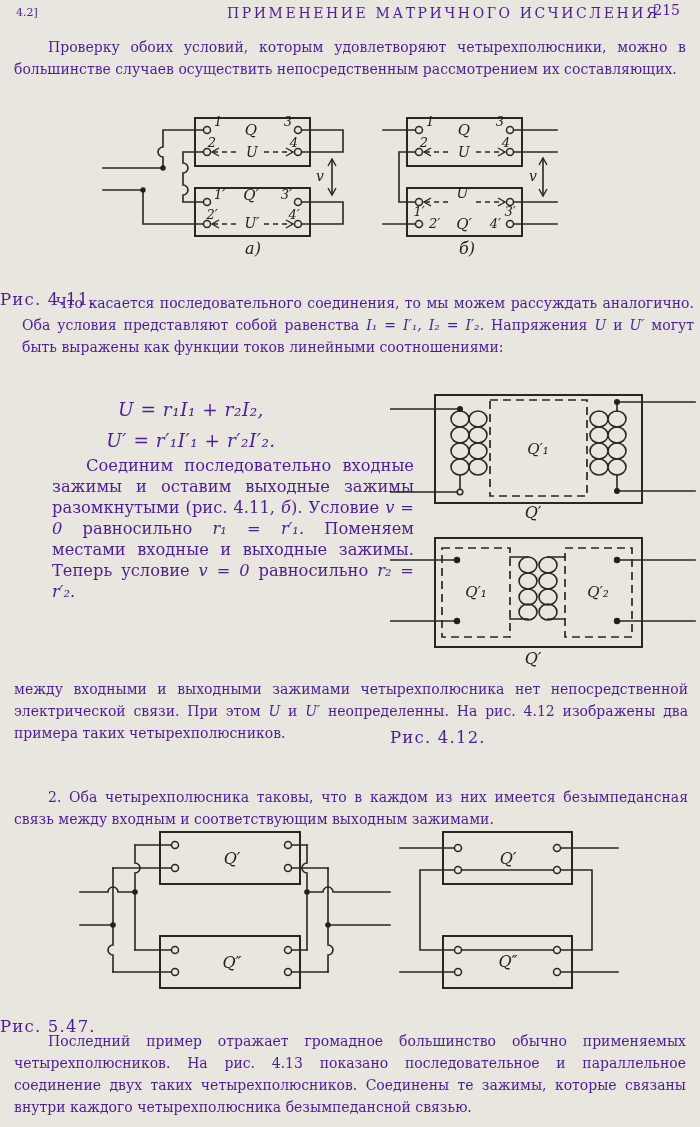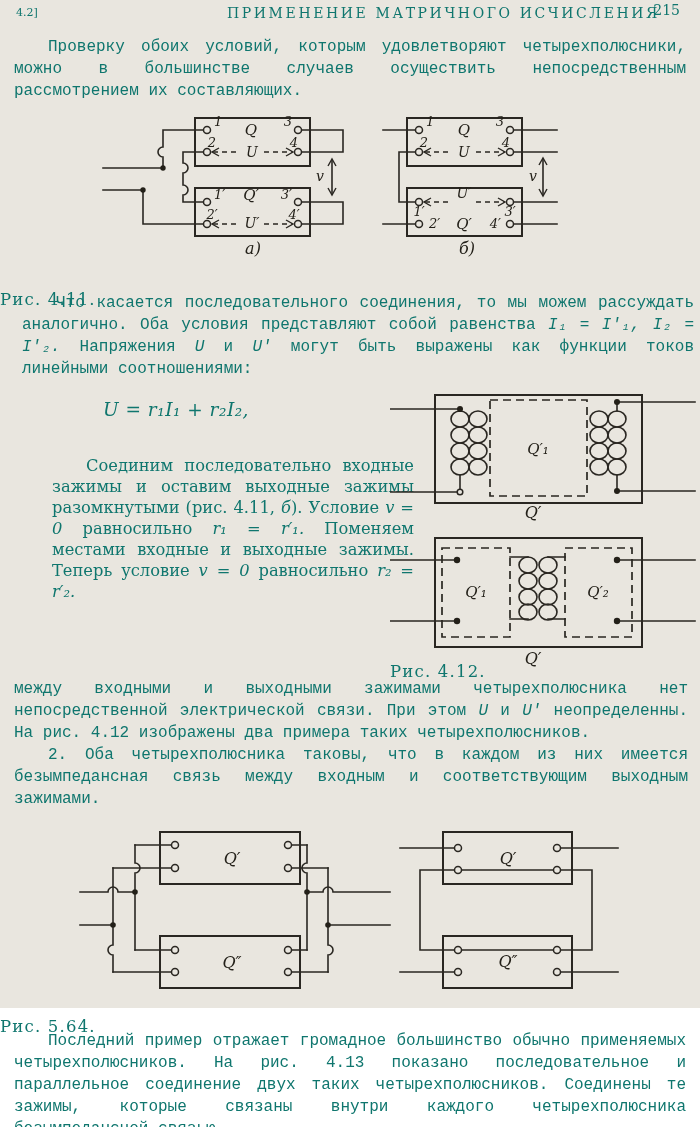--- a/index.html
+++ b/index.html
@@ -1,40 +1,40 @@
 <!DOCTYPE html>
 <html><head>
 <meta charset="utf-8">
 <style>
   html,body{margin:0;padding:0;}
   body{width:700px;height:1127px;overflow:hidden;}
   .page{
-    position:relative;width:700px;height:1008px;
-    background:#e9e6df;color:#0f766e;
+    position:relative;width:700px;height:1127px;
+    background:#e9e6df;color:#4c1d95;
     font-family:"DejaVu Serif","Liberation Serif",serif;
     -webkit-font-smoothing:antialiased;
   }
   .abs{position:absolute;}
   .hdr-sec{top:6px;left:16px;font-size:11px;}
   .hdr-title{top:5px;left:0;width:660px;text-align:right;font-size:14px;letter-spacing:2.6px;font-weight:500;}
   .hdr-page{top:2px;right:20px;font-size:14px;}
-  .body-text{font-size:16px;line-height:22px;text-align:justify;hyphens:none;font-family:Liberation Mono, monospace;}
+  .body-text{font-size:14px;line-height:22px;text-align:justify;hyphens:none;}
   .indent{text-indent:34px;}
   .p1{top:36px;left:14px;width:672px;}
   .p2{top:292px;left:14px;width:672px;margin-left:8px;}
-  .formulas{top:394px;left:0;width:352px;text-align:center;font-size:18.5px;line-height:31px;font-style:italic;letter-spacing:.5px;}
+  .formulas{top:394px;left:15px;width:352px;text-align:center;font-size:18.5px;line-height:31px;font-style:italic;letter-spacing:.5px;}
   .leftcol{top:455px;left:14px;width:362px;font-size:16.3px;line-height:21px;text-align:justify;margin-left:38px;}
   .leftcol p{margin:0;text-indent:34px;}
   .cont{top:678px;left:14px;width:674px;}
   .cont p{margin:0;}
-  .cont p.ind{text-indent:34px;}
+  .cont p.ind{text-indent:34px;margin-top:42px;}
   .p4{top:1030px;left:14px;width:672px;}
   .caption{font-size:16.5px;letter-spacing:1.2px;text-align:left;margin-top:24px;}
   .cap411{top:266px;left:0;width:690px;}
-  .cap412{top:638px;left:390px;width:300px;}
+  .cap412{top:704px;left:390px;width:300px;}
   .cap413{top:993px;left:0;width:690px;}
   .m{font-style:italic;}
   svg text{font-family:"DejaVu Serif","Liberation Serif",serif;font-style:italic;fill:#232019;}
   svg .wire{stroke:#2a2722;stroke-width:1.6;fill:none;stroke-linecap:square;}
   svg .box{stroke:#2a2722;stroke-width:2;fill:none;}
   svg .dashbox{stroke:#2a2722;stroke-width:1.7;fill:none;stroke-dasharray:8 5;}
   svg .dash{stroke:#2a2722;stroke-width:1.4;fill:none;stroke-dasharray:5 4;}
   svg .term{stroke:#2a2722;stroke-width:1.5;fill:#e9e6df;}
   svg .dot{fill:#232019;stroke:none;}
   svg .ah{stroke:#2a2722;stroke-width:1.4;fill:none;}
@@ -143,20 +143,21 @@
       <text x="369" y="123" font-size="15" text-anchor="middle">Q′</text>
       <text x="372" y="148" font-size="16" text-anchor="middle">б)</text>
     </g>
   </svg>
   <div class="abs caption cap411">Рис. 4.11.</div>
 
   <div class="abs body-text indent p2"><span>Что касается последовательного соединения, то мы можем рассуждать аналогично. Оба условия представляют собой равенства </span><span class="m">I₁ = I′₁,  I₂ = I′₂.</span><span> Напряжения </span><span class="m">U</span><span> и </span><span class="m">U′</span><span> могут быть выражены как функции токов линейными соотношениями:</span></div>
 
   <div class="abs formulas">
     <div>U = r₁I₁ + r₂I₂,</div>
+    <div>U′ = r′₁I′₁ + r′₂I′₂.</div>
   </div>
 
   <div class="abs leftcol">
     <p><span>Соединим последовательно входные зажимы и оставим выходные зажимы разомкнутыми (рис. 4.11, </span><span class="m">б</span><span>). Условие </span><span class="m">v = 0</span><span> равносильно </span><span class="m">r₁ = r′₁.</span><span> Поменяем местами входные и выходные зажимы. Теперь условие </span><span class="m">v = 0</span><span> равносильно </span><span class="m">r₂ = r′₂.</span></p>
   </div>
 
   <svg class="abs" style="top:388px;left:390px;" width="310" height="300" viewBox="0 0 310 300">
 
     <g>
       <path class="wire" d="M0,21 H70 V23 M70,87 V104 H0 M227,14 H305 M227,14 V23 M227,87 V103 H305"></path>
@@ -265,17 +266,17 @@
       <circle class="term" cx="398" cy="44" r="3.5"></circle>
       <circle class="term" cx="497" cy="44" r="3.5"></circle>
       <circle class="term" cx="398" cy="124" r="3.5"></circle>
       <circle class="term" cx="497" cy="124" r="3.5"></circle>
       <circle class="term" cx="398" cy="146" r="3.5"></circle>
       <circle class="term" cx="497" cy="146" r="3.5"></circle>
       <text x="448" y="38" font-size="16" text-anchor="middle">Q′</text>
       <text x="448" y="141" font-size="16" text-anchor="middle">Q″</text>
     </g>
   </svg>
-  <div class="abs caption cap413">Рис. 5.64.</div>
+  <div class="abs caption cap413">Рис. 5.47.</div>
 
   <div class="abs body-text indent p4">Последний пример отражает громадное большинство обычно применяемых четырехполюсников. На рис. 4.13 показано последовательное и параллельное соединение двух таких четырехполюсников. Соединены те зажимы, которые связаны внутри каждого четырехполюсника безымпедансной связью.</div>
 
 </div>
 
 </body></html>

